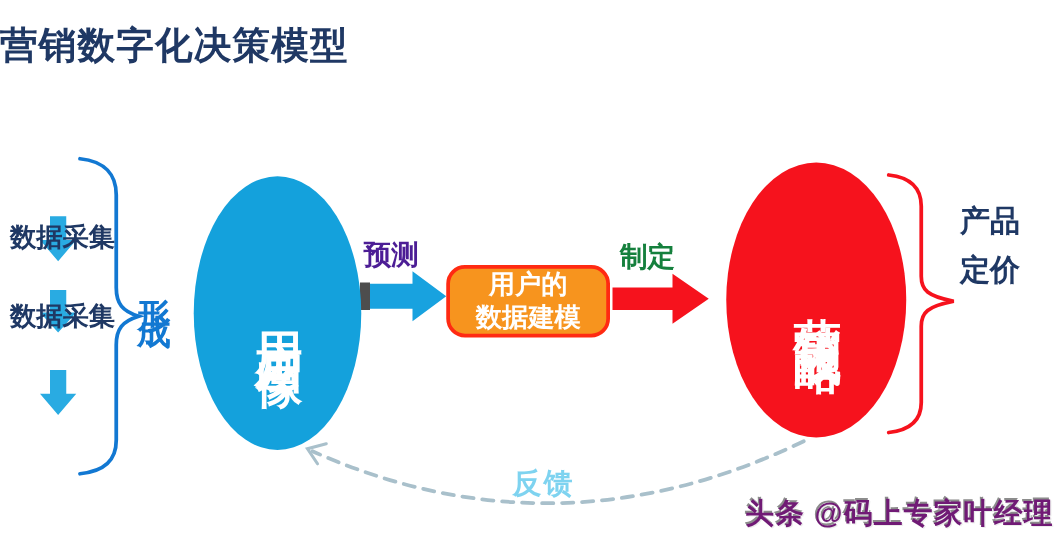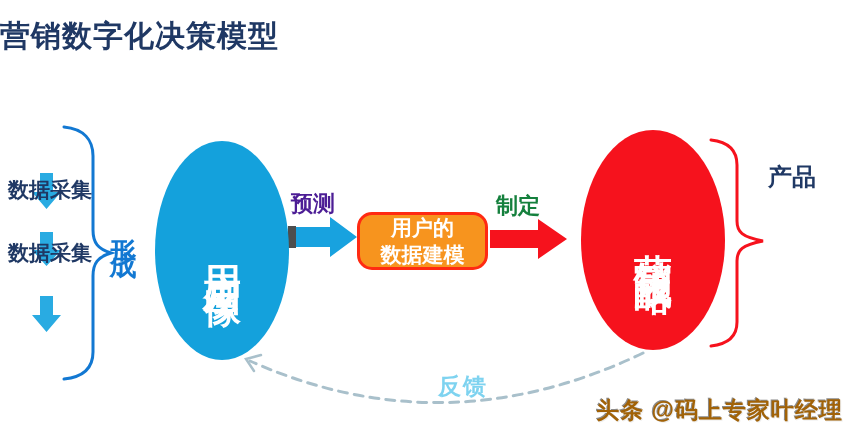--- a/index.html
+++ b/index.html
@@ -40,25 +40,25 @@
     background:#F7941E;border:3px solid #FF2A12;border-radius:15px;
     display:flex;flex-direction:column;align-items:center;justify-content:space-between;
     color:#fff;font-size:21px;font-weight:bold;line-height:25px;text-align:center;
   }
   .output-item{
     position:absolute;left:768px;width:54px;text-align:left;
     font-size:24px;font-weight:bold;color:#1F3864;z-index:2;
   }
   .feedback-label{
     position:absolute;left:410px;top:371px;z-index:2;
-    font-size:23px;font-weight:bold;color:#7ED3F0;letter-spacing:2px;margin-left:28px;
+    font-size:23px;font-weight:bold;color:#7ED3F0;letter-spacing:2px;
   }
   .watermark{
     position:absolute;right:6px;top:395px;z-index:2;
-    font-size:23px;font-weight:bold;color:#a16207;letter-spacing:1px;
+    font-size:23px;font-weight:bold;color:#701a75;letter-spacing:1px;
     text-shadow:1px 1px 0 #ededed,-1px -1px 0 #8c8c8c;
   }
 </style>
 </head>
 <body>
 
 <div class="canvas">
 
   <svg class="shape-layer" viewBox="0 0 849 433" xmlns="http://www.w3.org/2000/svg">
 
@@ -97,18 +97,19 @@
     <span>数据建模</span>
   </div>
 
   <div class="flow-label label-formulate">制定</div>
 
   <div class="ellipse ellipse-red">
     <div class="v-text">营销战略</div>
   </div>
 
   <div class="output-item" style="top:161px">产品</div>
+  <div class="output-item" style="top:200px">定价</div>
 
   <div class="feedback-label">反馈</div>
 
   <div class="watermark">头条 @码上专家叶经理</div>
 
 </div>
 
 </body></html>

